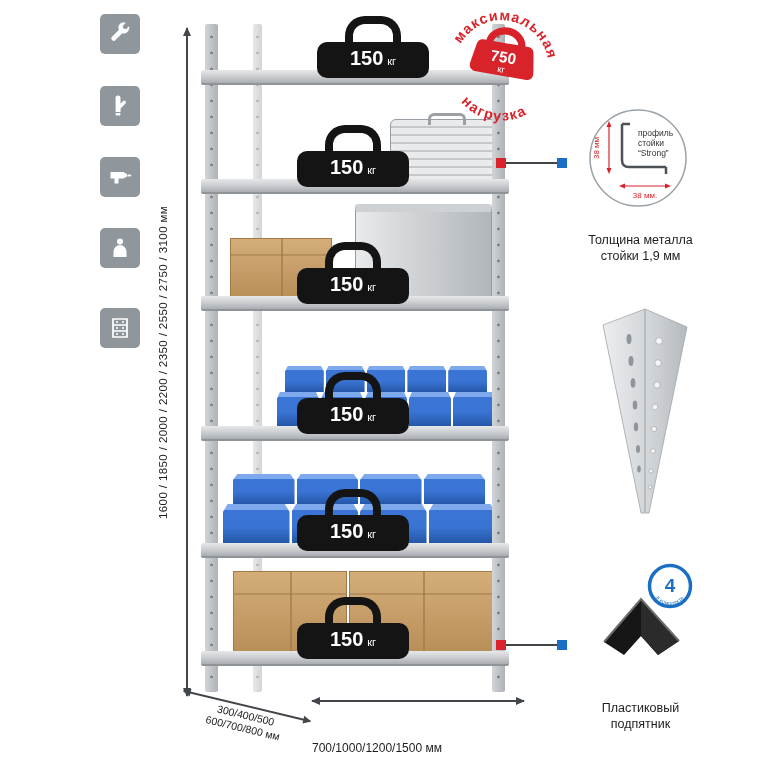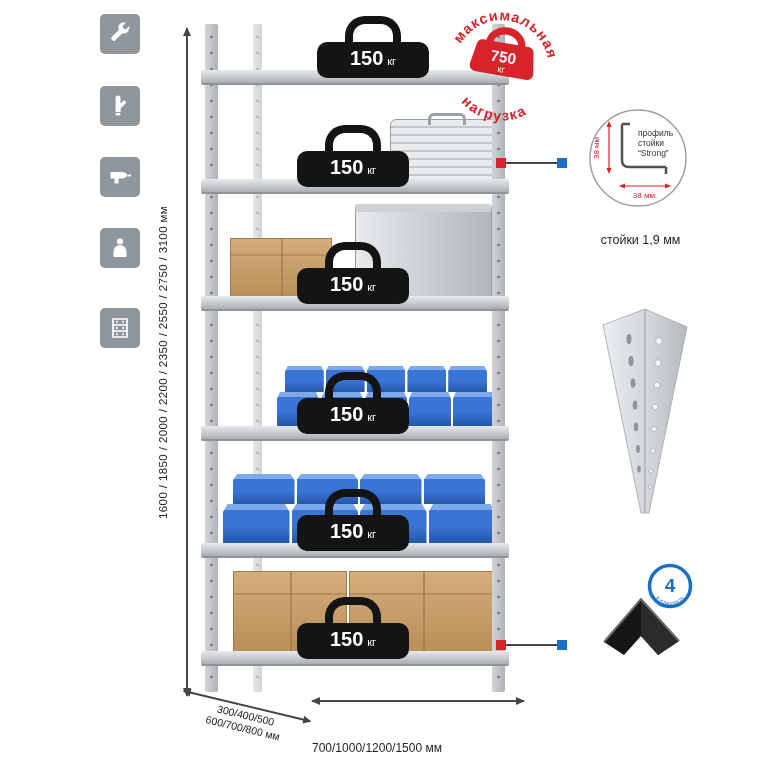--- a/index.html
+++ b/index.html
@@ -243,20 +243,21 @@
     <text transform="rotate(-90 11 40)" x="11" y="40" font-size="8" fill="#d8232a" text-anchor="middle">38 мм</text>
     <line x1="35" y1="78" x2="79" y2="78" stroke="#d8232a" stroke-width="1.2"></line>
     <polygon points="31,78 37,75.5 37,80.5" fill="#d8232a"></polygon>
     <polygon points="83,78 77,75.5 77,80.5" fill="#d8232a"></polygon>
     <text x="57" y="90" font-size="8" fill="#d8232a" text-anchor="middle">38 мм.</text>
     <text x="50" y="28" font-size="8.5" fill="#333">профиль</text>
     <text x="50" y="38" font-size="8.5" fill="#333">стойки</text>
     <text x="50" y="48" font-size="8.5" fill="#333">“Strong”</text>
   </svg>
   <div class="caption" style="left:558px;top:232px;">
+    <div>Толщина металла</div>
     <div>стойки 1,9 мм</div>
   </div>
 
   <svg class="abs" style="left:593px;top:305px;" width="105" height="215" viewBox="0 0 105 215">
     <defs>
       <linearGradient id="lgL" x1="0" y1="0" x2="1" y2="0">
           <stop offset="0" stop-color="#eceef0"></stop>
           <stop offset="1" stop-color="#d4d7da"></stop>
         </linearGradient>
       <linearGradient id="lgR" x1="0" y1="0" x2="1" y2="0">
@@ -293,20 +294,24 @@
     <text font-size="5.2" fill="#1a6fc4" letter-spacing="0.3">
       <textPath href="#bArc" startOffset="50%" text-anchor="middle">в комплекте</textPath>
     </text>
   </svg>
 
   <svg class="abs" style="left:596px;top:592px;" width="90" height="75" viewBox="0 0 90 75">
     <polygon points="8,50 45,7 83,49 62,63 45,44 28,63" fill="#161616"></polygon>
     <polygon points="45,7 83,49 62,63 45,44" fill="#2b2b2b"></polygon>
     <polyline points="8,50 45,7 83,49" fill="none" stroke="#6a6a6a" stroke-width="2"></polyline>
   </svg>
+  <div class="caption" style="left:558px;top:700px;">
+    <div>Пластиковый</div>
+    <div>подпятник</div>
+  </div>
 
   <div class="hline"></div>
   <div class="wlabel">700/1000/1200/1500 мм</div>
 
   <div class="ddim">
     <div class="dline"></div>
     <div class="dlabel">
       <div>300/400/500</div>
       <div>600/700/800 мм</div>
     </div>

